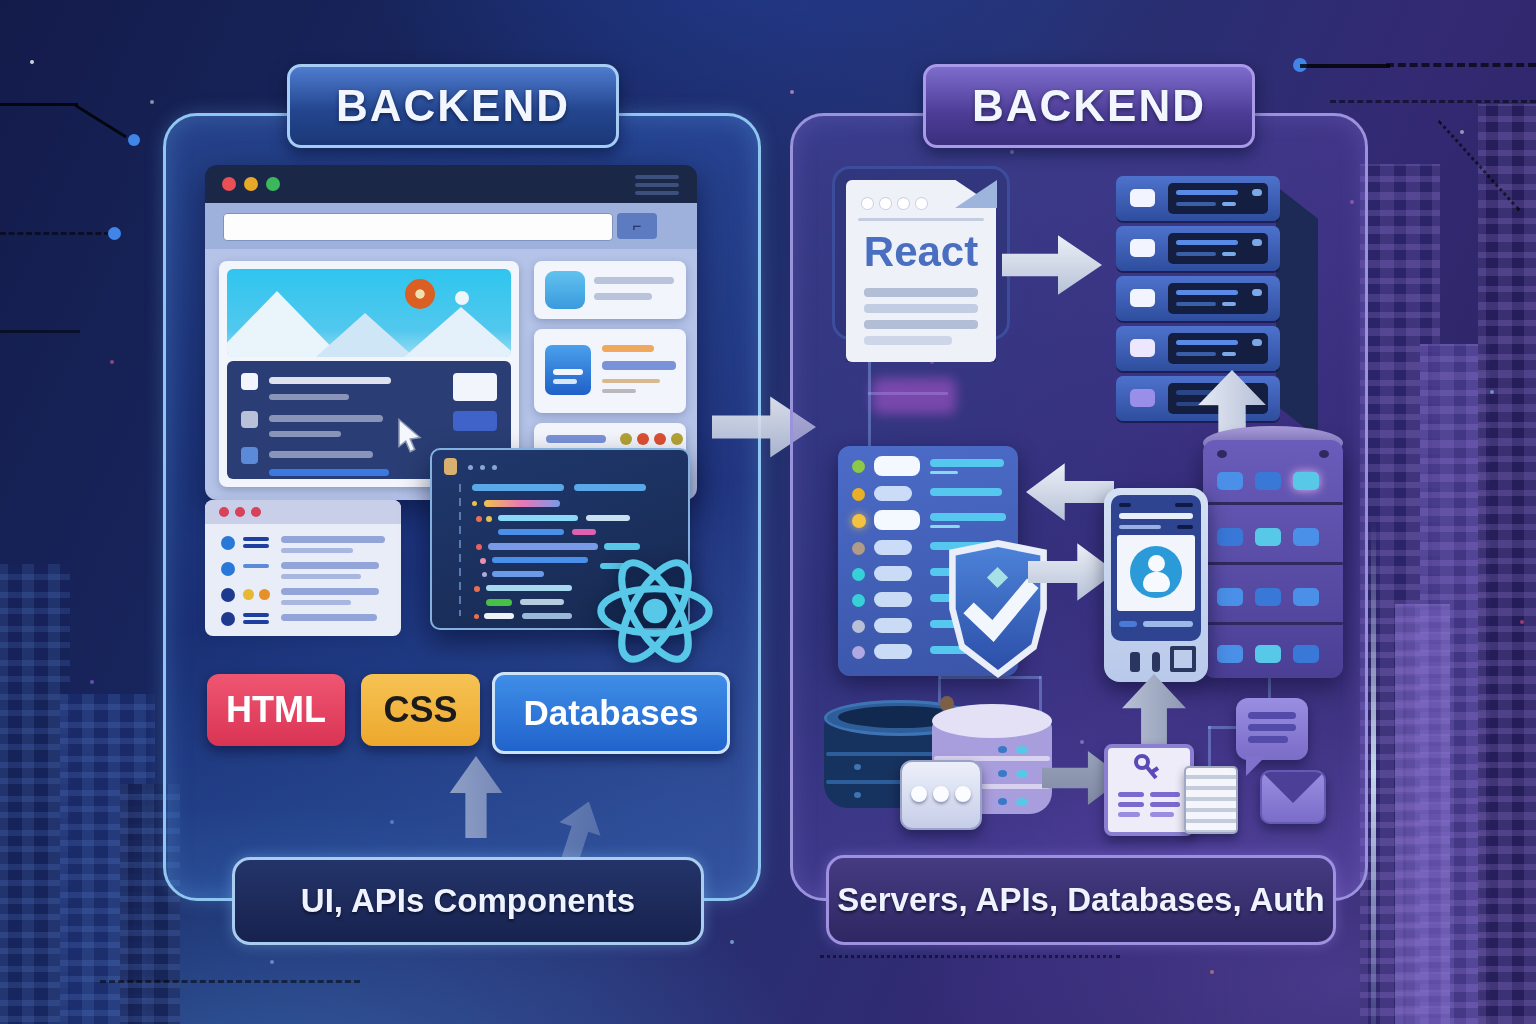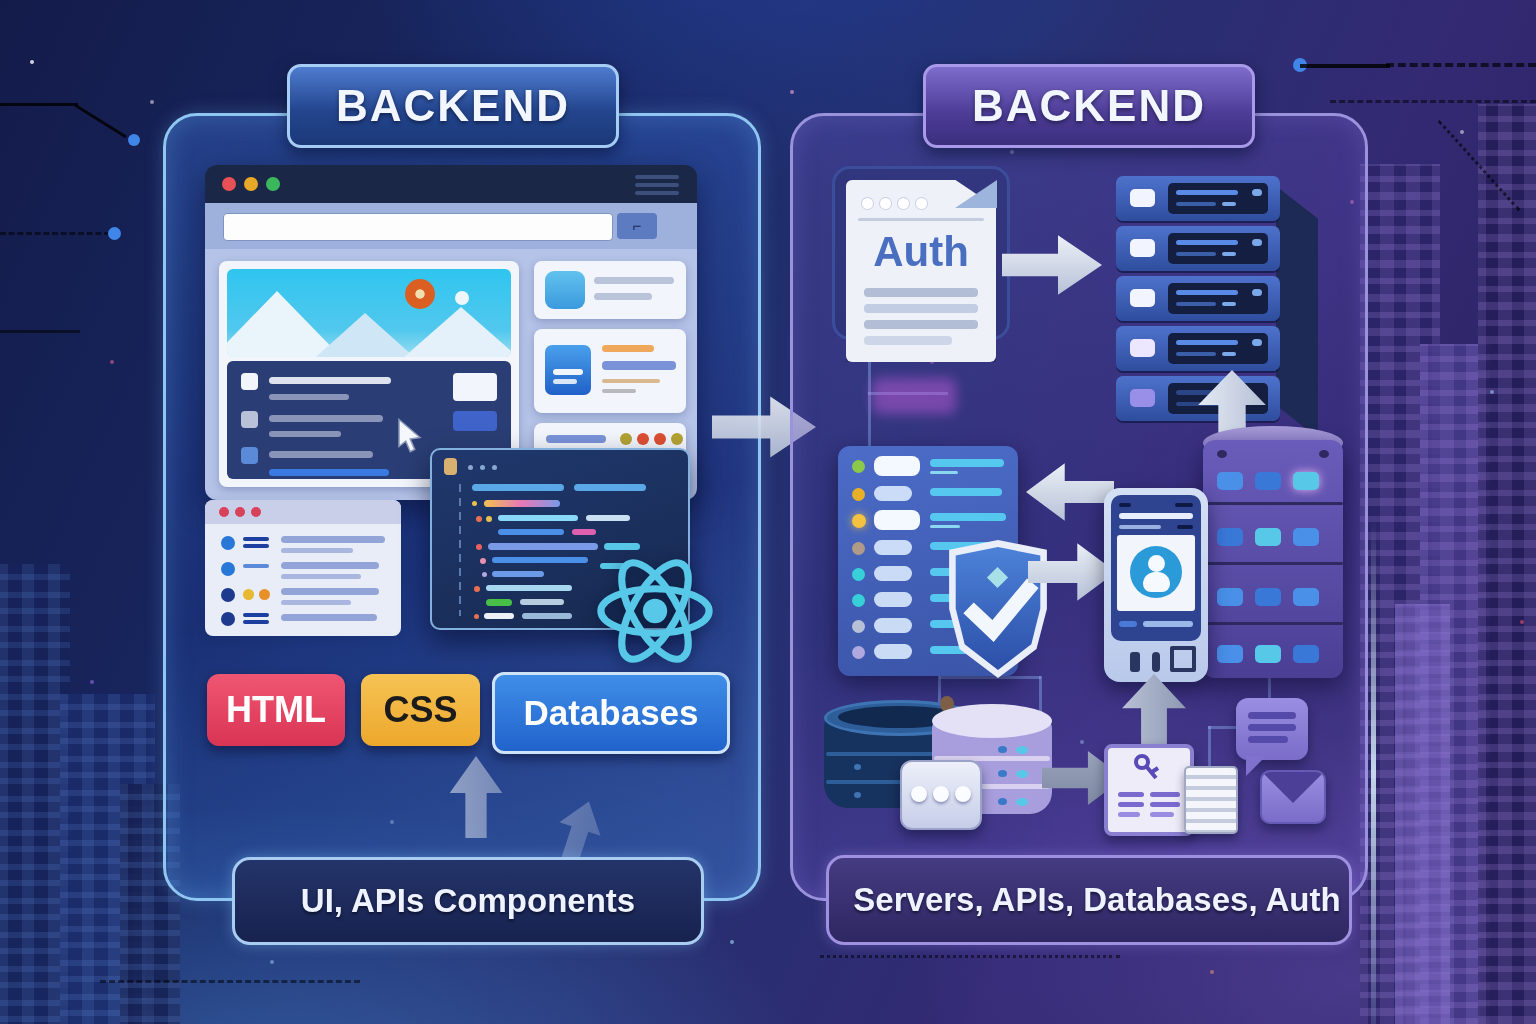--- a/index.html
+++ b/index.html
@@ -279,21 +279,21 @@
   <div class="conn" style="left:1208px;top:726px;width:3px;height:42px;"></div>
   <div class="conn" style="left:1208px;top:726px;width:60px;height:3px;"></div>
 
   <div class="abs" style="left:832px;top:166px;width:172px;height:168px;border:3px solid #3c4d9c;border-radius:18px;background:rgba(36,48,110,.35);"></div>
   <div class="doc" style="left:846px;top:180px;width:150px;height:182px;box-shadow:0 8px 18px rgba(0,5,30,.5);">
     <span class="dot" style="left:16px;top:18px;width:11px;height:11px;background:#ffffff;box-shadow:0 0 0 1px #c8d0e4;"></span>
     <span class="dot" style="left:34px;top:18px;width:11px;height:11px;background:#ffffff;box-shadow:0 0 0 1px #c8d0e4;"></span>
     <span class="dot" style="left:52px;top:18px;width:11px;height:11px;background:#ffffff;box-shadow:0 0 0 1px #c8d0e4;"></span>
     <span class="dot" style="left:70px;top:18px;width:11px;height:11px;background:#ffffff;box-shadow:0 0 0 1px #c8d0e4;"></span>
     <span class="line" style="left:12px;top:38px;width:126px;height:3px;background:#c4cde0;"></span>
-    <span class="abs" style="left:0;top:48px;width:150px;text-align:center;font-weight:700;font-size:42px;color:#4a6fc0;">Auth</span>
+    <span class="abs" style="left:0;top:48px;width:150px;text-align:center;font-weight:700;font-size:42px;color:#4a6fc0;">React</span>
     <span class="line" style="left:18px;top:108px;width:114px;height:9px;background:#b2bdd6;"></span>
     <span class="line" style="left:18px;top:124px;width:114px;height:9px;background:#c2cce2;"></span>
     <span class="line" style="left:18px;top:140px;width:114px;height:9px;background:#b2bdd6;"></span>
     <span class="line" style="left:18px;top:156px;width:88px;height:9px;background:#cdd6e8;"></span>
   </div>
   <span class="mtn abs" style="left:955px;top:180px;border-width:0 0 28px 42px;border-color:rgba(0,0,0,0) rgba(0,0,0,0) #9db4dc rgba(0,0,0,0);"></span>
   <div class="arrow r" style="left:1002px;top:232px;width:100px;height:66px;"></div>
 
   <div class="abs" style="left:1276px;top:186px;width:42px;height:252px;background:#1d2a55;clip-path:polygon(0 0,100% 13%,100% 100%,0 87%);"></div>
   <div class="abs" style="left:1116px;top:176px;width:164px;height:248px;">
@@ -470,17 +470,17 @@
   </div>
   <div class="abs" style="left:1184px;top:766px;width:50px;height:64px;border-radius:5px;border:2px solid #a0a8c4;background:repeating-linear-gradient(180deg,#f4f6fb 0 7px,#c4cbdc 7px 11px);box-shadow:0 5px 10px rgba(0,5,30,.4);"></div>
 
   <div class="bubble" style="left:1236px;top:698px;width:72px;height:62px;box-shadow:0 6px 12px rgba(0,5,30,.4);">
     <span class="line" style="left:12px;top:14px;width:48px;height:7px;background:#544aaa;"></span>
     <span class="line" style="left:12px;top:26px;width:48px;height:7px;background:#544aaa;"></span>
     <span class="line" style="left:12px;top:38px;width:40px;height:7px;background:#544aaa;"></span>
   </div>
   <div class="mail" style="left:1260px;top:770px;width:62px;height:50px;box-shadow:0 6px 12px rgba(0,5,30,.4);"></div>
 
-  <div class="caption be" style="left:826px;top:855px;width:504px;height:84px;padding-left:16px;">
+  <div class="caption be" style="left:826px;top:855px;width:504px;height:84px;">
     <span>Servers, APIs, Databases, Auth</span>
   </div>
 
 </div>
 
 </body></html>

